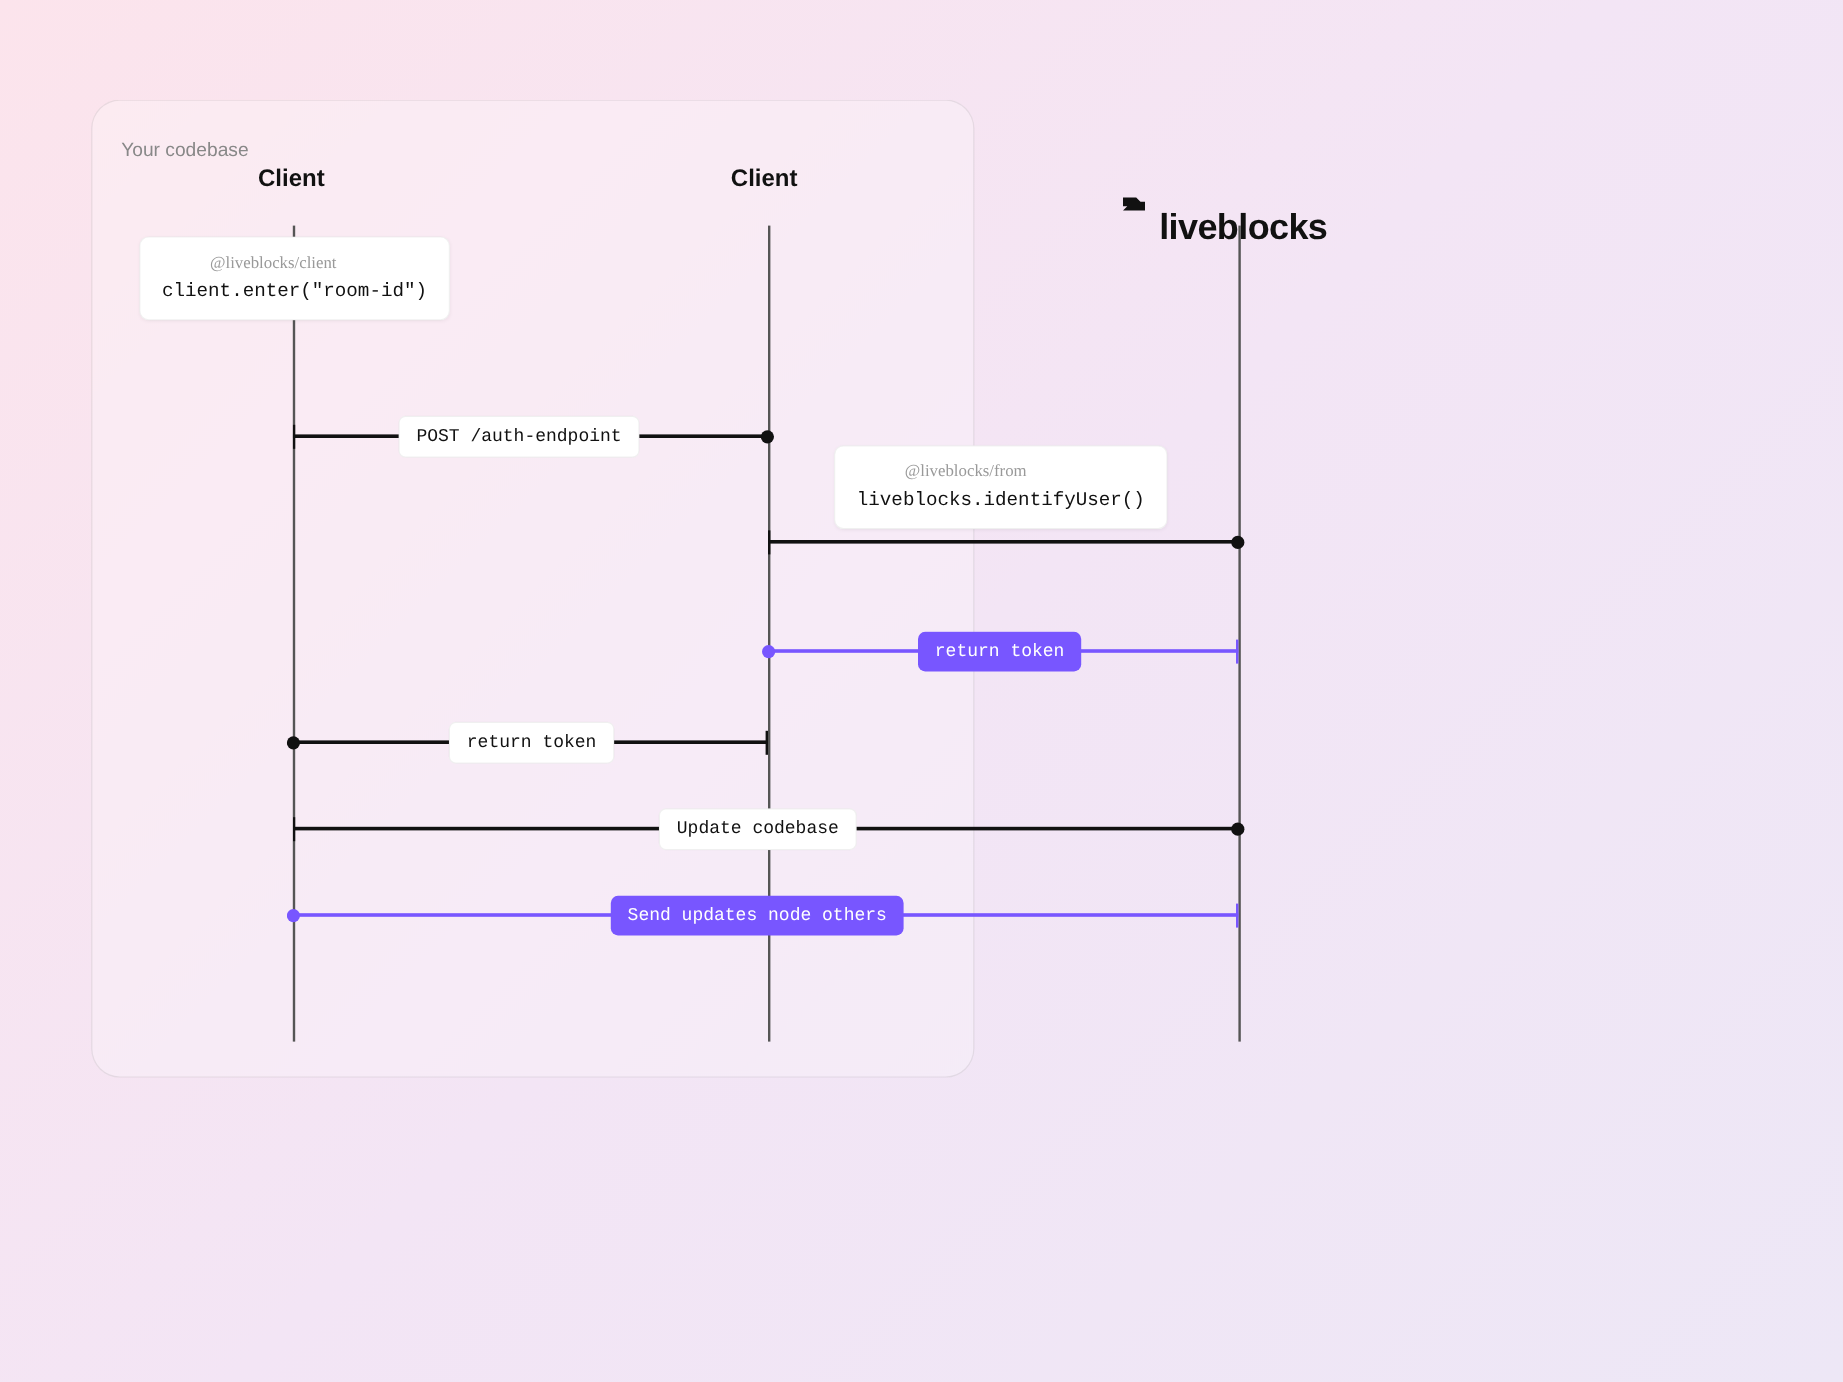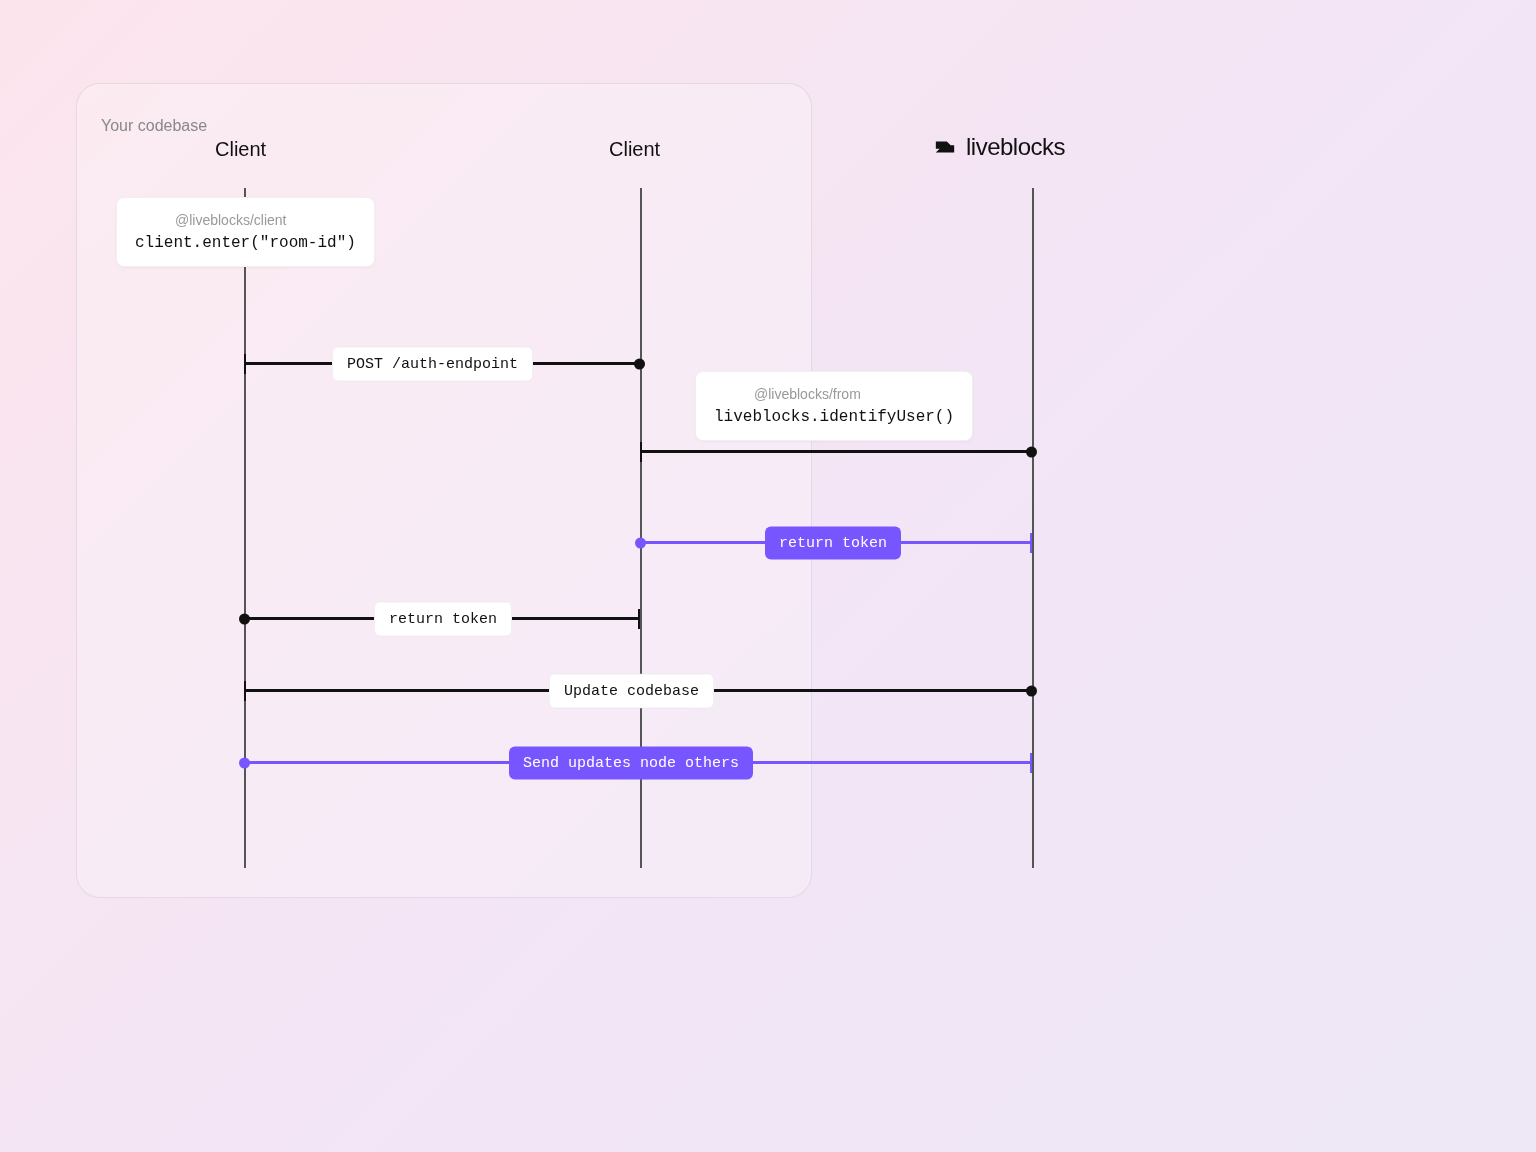--- a/index.html
+++ b/index.html
@@ -30,64 +30,65 @@
       position: absolute;
       left: 24px;
       top: 20px;
       color: #888;
       font-size: 16px;
       margin-top: 13px;
     }
     .heading {
       position: absolute;
       font-size: 20px;
-      font-weight: 400;
+      font-weight: 700;
       color: #111;
       text-align: center;
     }
     .heading-client { left: 215px; top: 138px; }
     .heading-server { left: 609px; top: 138px; }
     .brand {
       position: absolute;
       left: 934px;
       top: 133px;
       display: flex;
       align-items: center;
       gap: 10px;
     }
     .brand-icon {
       width: 22px;
       height: 22px;
     }
     .brand-text {
-      font-size: 24px;
-      font-weight: 400;
+      font-size: 30px;
+      font-weight: 700;
       color: #111;
       letter-spacing: -0.5px;
+      margin-top: 40px;
     }
     .lifeline {
       position: absolute;
       width: 2px;
       background: #555;
       top: 188px;
       height: 680px;
     }
     .lifeline-client { left: 244px; }
     .lifeline-server { left: 640px; }
     .lifeline-liveblocks { left: 1032px; }
     .code-box {
       position: absolute;
       background: #fff;
       border: 1px solid rgba(0,0,0,0.06);
       border-radius: 8px;
       padding: 14px 18px;
       box-shadow: 0 1px 3px rgba(0,0,0,0.04);
     }
     .code-pkg {
-      font-family: Liberation Sans, sans-serif;
+      font-family: Liberation Serif, serif;
       font-size: 14px;
       color: #999;
       margin-bottom: 6px;
       padding-left: 40px;
     }
     .code-line {
       font-family: 'SF Mono', Monaco, 'Courier New', monospace;
       font-size: 16px;
       color: #111;
     }

